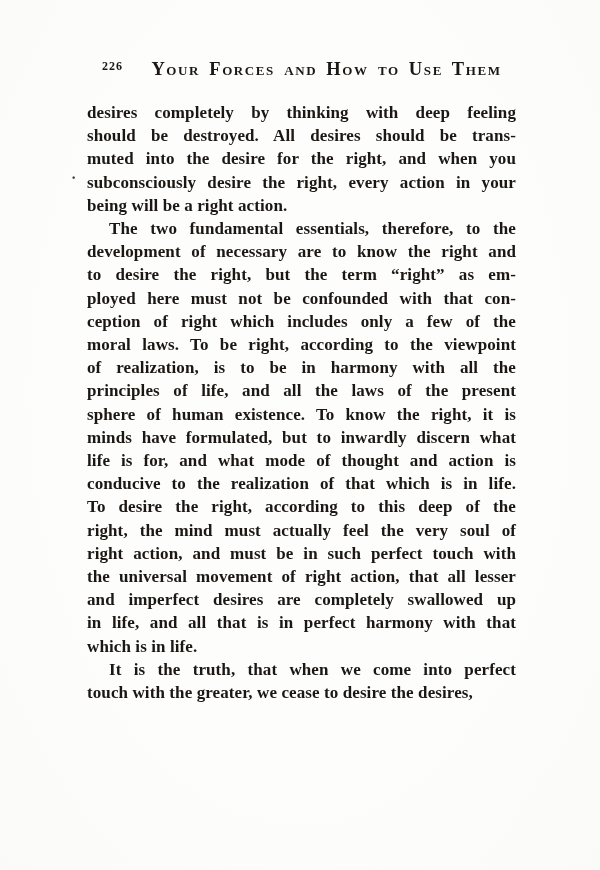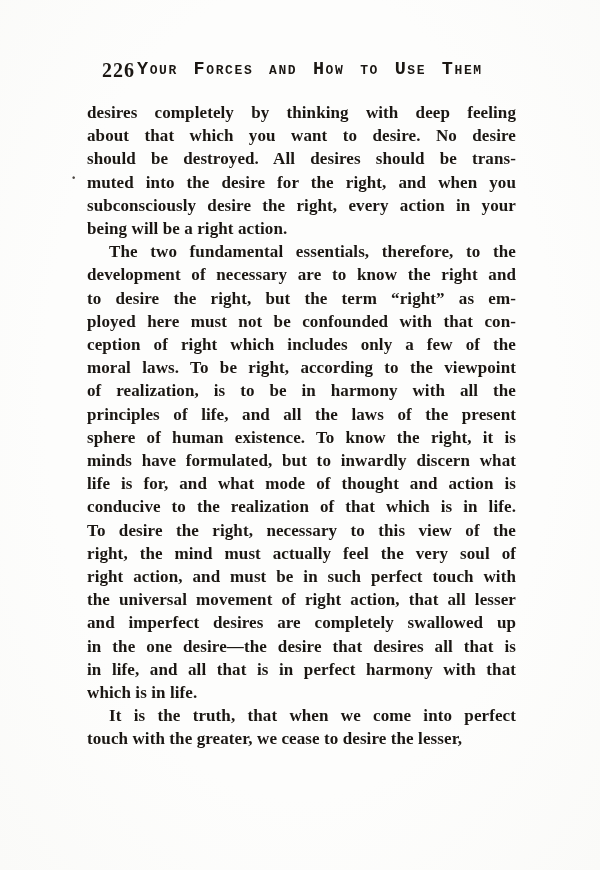--- a/index.html
+++ b/index.html
@@ -20,37 +20,36 @@
     position: absolute;
     top: 59px;
     left: 87px;
     width: 429px;
     height: 22px;
   }
   .page-number {
     position: absolute;
     left: 15px;
     top: 0;
-    font-size: 20px;
+    font-size: 12px;
     font-weight: 700;
     letter-spacing: 1px;
   }
   .running-title {
     position: absolute;
     left: 50px;
     right: 0;
     top: 0;
-    text-align: left;
+    text-align: center;
     font-variant: small-caps;
     font-weight: 700;
     font-size: 18.5px;
     letter-spacing: 1.6px;
     word-spacing: 3px;
     white-space: nowrap;
-    font-family: Liberation Mono, monospace;
   }
   .text-block {
     position: absolute;
     top: 101px;
     left: 87px;
     width: 429px;
     font-size: 17px;
     font-weight: 700;
     line-height: 23.2px;
     letter-spacing: 0.1px;
@@ -86,46 +85,44 @@
   <div class="header">
     <span class="page-number">226</span>
     <span class="running-title">Your Forces and How to Use Them</span>
   </div>
 
   <div class="margin-dot">·</div>
 
   <div class="text-block">
       <div class="paragraph">
         <div class="line">desires completely by thinking with deep feeling</div>
-        <div class="line">about that which you want to desire. No desire</div>
         <div class="line">should be destroyed. All desires should be trans-</div>
         <div class="line">muted into the desire for the right, and when you</div>
         <div class="line">subconsciously desire the right, every action in your</div>
         <div class="line last">being will be a right action.</div>
       </div>
       <div class="paragraph">
         <div class="line indent">The two fundamental essentials, therefore, to the</div>
         <div class="line">development of necessary are to know the right and</div>
         <div class="line">to desire the right, but the term “right” as em-</div>
         <div class="line">ployed here must not be confounded with that con-</div>
         <div class="line">ception of right which includes only a few of the</div>
         <div class="line">moral laws. To be right, according to the viewpoint</div>
         <div class="line">of realization, is to be in harmony with all the</div>
         <div class="line">principles of life, and all the laws of the present</div>
         <div class="line">sphere of human existence. To know the right, it is</div>
         <div class="line">minds have formulated, but to inwardly discern what</div>
         <div class="line">life is for, and what mode of thought and action is</div>
         <div class="line">conducive to the realization of that which is in life.</div>
-        <div class="line">To desire the right, necessary to this view of the</div>
+        <div class="line">To desire the right, according to this deep of the</div>
         <div class="line">right, the mind must actually feel the very soul of</div>
         <div class="line">right action, and must be in such perfect touch with</div>
         <div class="line">the universal movement of right action, that all lesser</div>
         <div class="line">and imperfect desires are completely swallowed up</div>
-        <div class="line">in the one desire—the desire that desires all that is</div>
         <div class="line">in life, and all that is in perfect harmony with that</div>
         <div class="line last">which is in life.</div>
       </div>
       <div class="paragraph">
         <div class="line indent">It is the truth, that when we come into perfect</div>
-        <div class="line last">touch with the greater, we cease to desire the lesser,</div>
+        <div class="line last">touch with the greater, we cease to desire the desires,</div>
       </div>
     </div>
 </div>
 
 </body></html>

